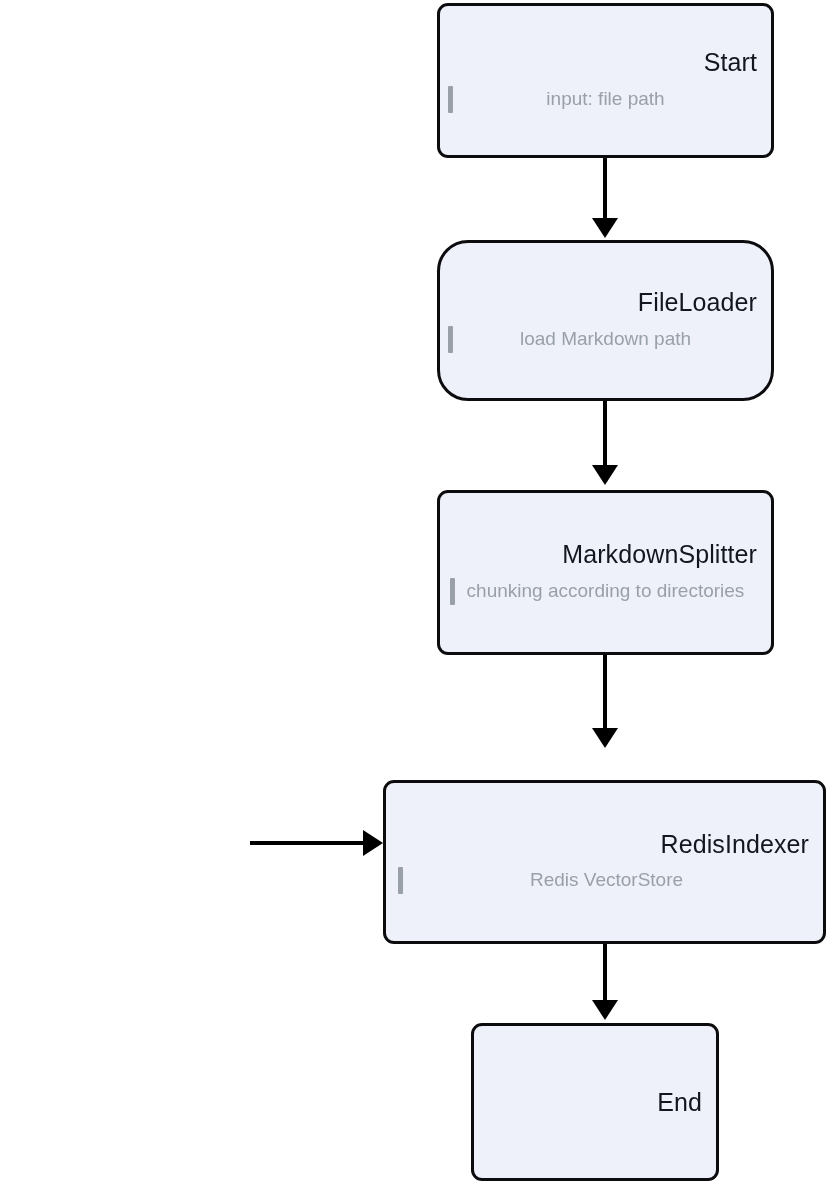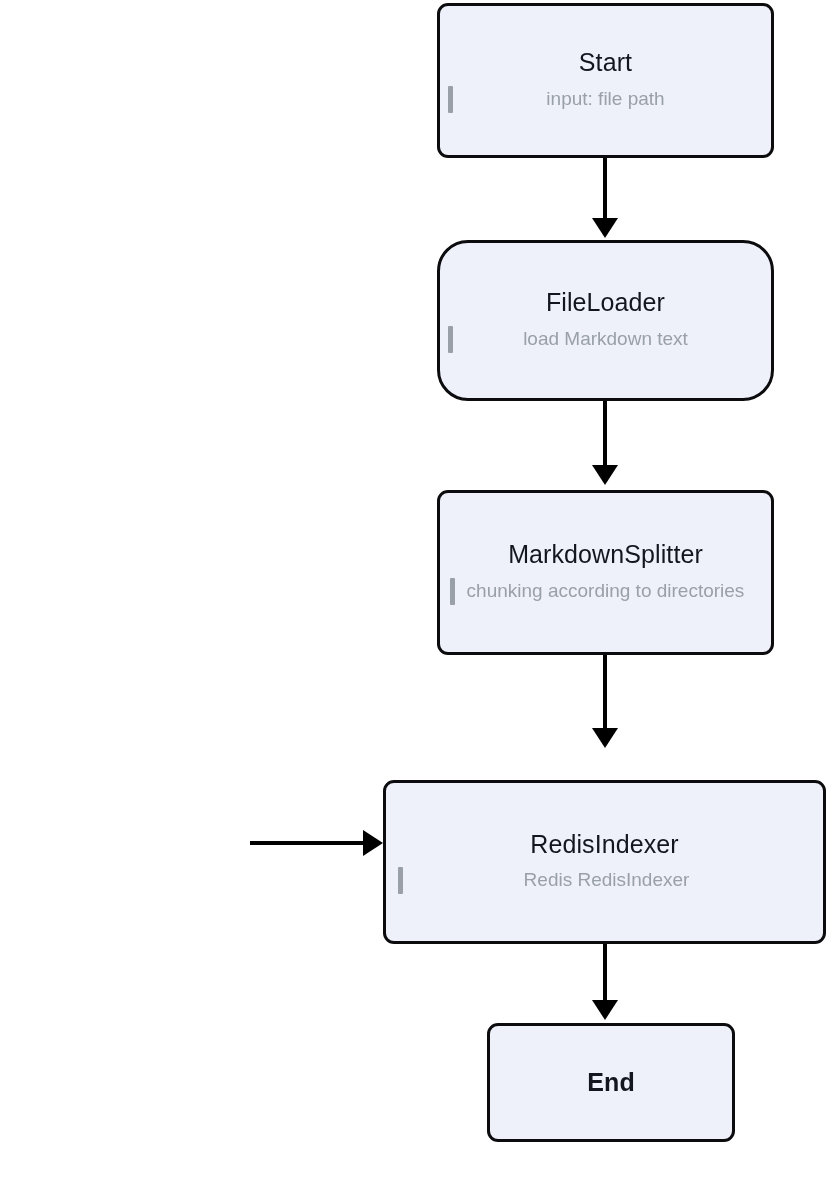--- a/index.html
+++ b/index.html
@@ -16,21 +16,21 @@
     font-family: "Liberation Sans", "DejaVu Sans", sans-serif;
   }
   .node {
     position: absolute;
     box-sizing: border-box;
     background: #eef1fa;
     border: 3px solid #0c0c0f;
     border-radius: 11px;
     display: flex;
     flex-direction: column;
-    align-items: center;
+    align-items: flex-end;
     justify-content: center;
   }
   .node-title {
     color: #13161f;
     font-size: 25px;
     line-height: 1.15;
     text-align: center;
     letter-spacing: 0.1px;
     padding: 0 14px;
     white-space: nowrap;
@@ -57,21 +57,21 @@
     line-height: 1.42;
     text-align: center;
     padding-right: 9px;
   }
   
   #node-start      { left: 437px; top: 3px;    width: 337px; height: 155px; }
   #node-fileloader { left: 437px; top: 240px;  width: 337px; height: 161px; border-radius: 31px; }
   #node-splitter   { left: 437px; top: 490px;  width: 337px; height: 165px; }
   #node-redis      { left: 383px; top: 780px;  width: 443px; height: 164px; }
   #node-embedding  { left: 4px;   top: 762px;  width: 246px; height: 159px; }
-  #node-end        { left: 487px; top: 1023px; width: 248px; height: 119px; font-weight: bold; }
+  #node-end        { left: 471px; top: 1023px; width: 248px; height: 158px; }
 
   #node-start .node-sub-wrap,
   #node-fileloader .node-sub-wrap,
   #node-redis .node-sub-wrap,
   #node-embedding .node-sub-wrap { padding: 0 8px; }
 
   #node-redis .node-sub-wrap { padding-left: 12px; }
   #node-embedding .node-sub { padding-right: 4px; }
 
   
@@ -140,37 +140,37 @@
     <div class="node-sub-wrap">
       <div class="node-sub-bar"></div>
       <div class="node-sub">input: file path</div>
     </div>
   </div>
 
   <div class="node" id="node-fileloader">
     <div class="node-title">FileLoader</div>
     <div class="node-sub-wrap">
       <div class="node-sub-bar"></div>
-      <div class="node-sub">load Markdown text</div>
+      <div class="node-sub">load Markdown path</div>
     </div>
   </div>
 
   <div class="node" id="node-splitter">
     <div class="node-title">MarkdownSplitter</div>
     <div class="node-sub-wrap">
       <div class="node-sub-bar"></div>
       <div class="node-sub">chunking according to directories</div>
     </div>
   </div>
 
   <div class="node" id="node-redis">
     <div class="node-title">RedisIndexer</div>
     <div class="node-sub-wrap">
       <div class="node-sub-bar"></div>
-      <div class="node-sub">Redis RedisIndexer</div>
+      <div class="node-sub">Redis VectorStore</div>
     </div>
   </div>
 
 
   <div class="node" id="node-end">
     <div class="node-title">End</div>
   </div>
 
 </div>
 

